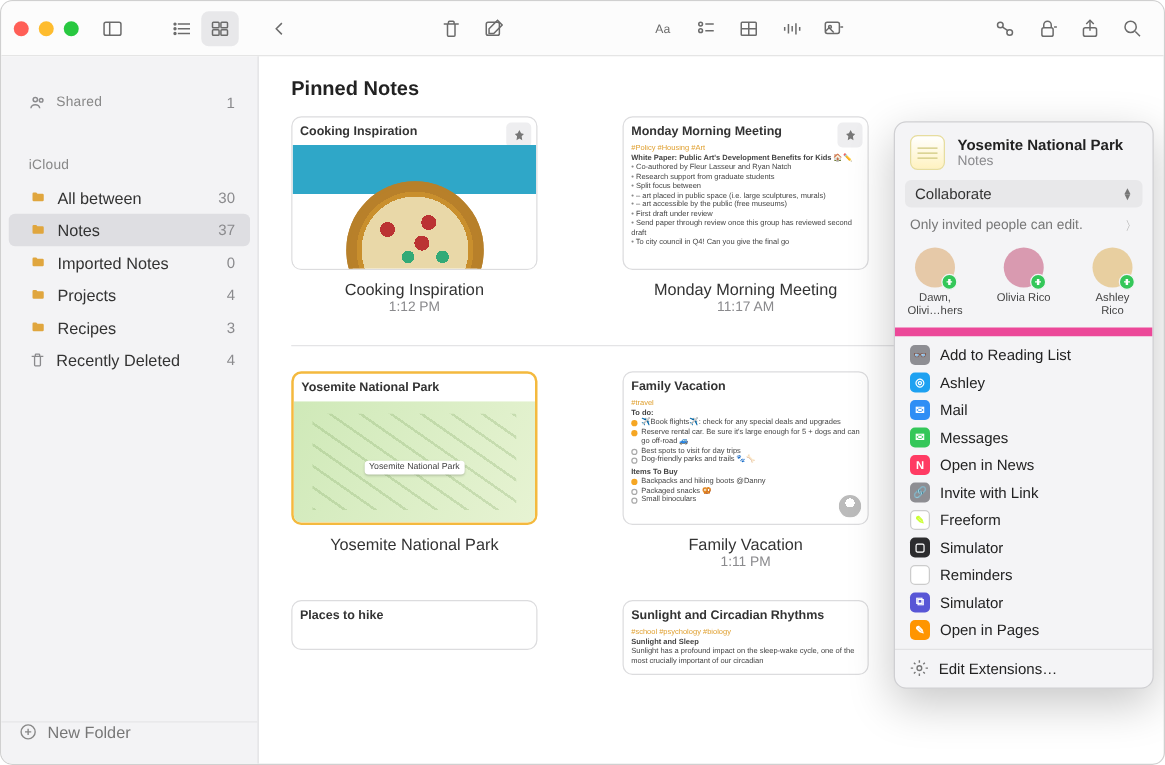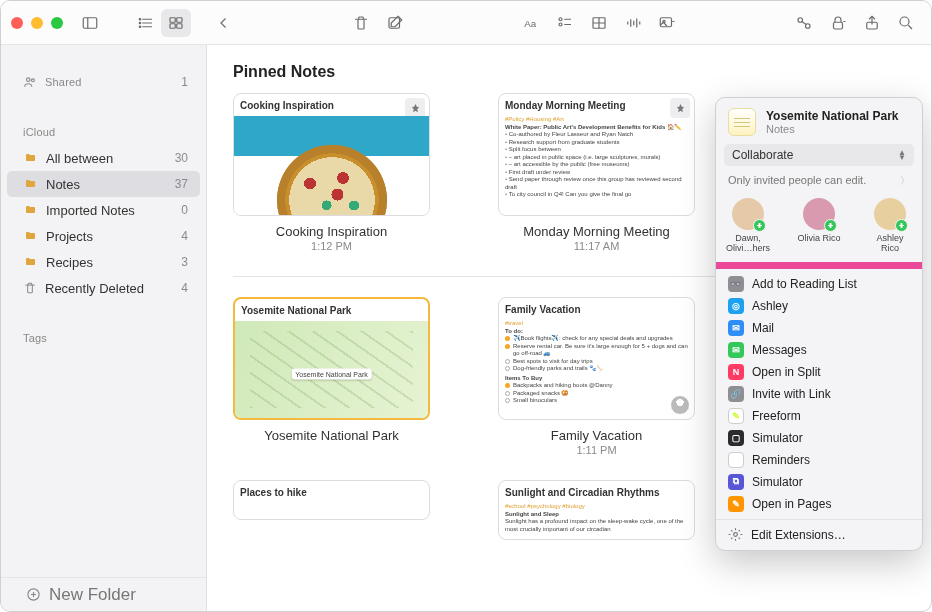--- a/index.html
+++ b/index.html
@@ -22,21 +22,21 @@
 
 .body { flex: 1; display: flex; min-height: 0; position: relative; }
 .sidebar { width: 206px; background: #f3f3f5; border-right: 1px solid #e1e1e3; display: flex; flex-direction: column; padding-top: 6px; }
 .sb-row { display: flex; align-items: center; height: 26px; padding: 0 12px 0 16px; font-size: 13px; color: #333; gap: 8px; border-radius: 5px; margin: 0 6px; }
 .sb-row.section { color: #888; font-weight: 500; font-size: 11px; letter-spacing: .2px; text-transform: none; margin-top: 24px; }
 .sb-row.section.first { margin-top: 18px; }
 .sb-row .count { margin-left: auto; color: #8a8a8d; font-size: 12px; }
 .sb-row.selected { background: #dedee2; }
 .sb-row .folder-icon { width: 15px; height: 12px; color: #e0a63e; }
 .sb-row .shared-icon, .sb-row .trash-icon { width: 14px; height: 14px; color: #8a8a8d; }
-.sb-footer { margin-top: auto; height: 34px; display: flex; align-items: center; gap: 8px; padding: 0 25px; color: #777; font-size: 17px; border-top: 1px solid #e6e6e8; }
+.sb-footer { margin-top: auto; height: 34px; display: flex; gap: 8px; padding: 0 14px; color: #777; font-size: 13px; border-top: 1px solid #e6e6e8; }
 .sb-footer svg { width: 15px; height: 15px; stroke: #888; }
 
 
 .gallery { flex: 1; overflow: auto; padding: 14px 26px 0 26px; }
 .g-section-title { font-size: 16px; font-weight: 700; color: #222; margin: 4px 0 12px; }
 .g-row { display: flex; gap: 68px; margin-bottom: 24px; }
 .g-divider { height: 1px; background: #e4e4e6; margin: 4px 0 20px; }
 .card { width: 197px; }
 .card-box { width: 197px; height: 123px; border: 1px solid #dcdcde; border-radius: 8px; background: #fff; overflow: hidden; display: flex; flex-direction: column; position: relative; }
 .card-box.selected { border: 2px solid #f4b93e; }
@@ -268,21 +268,20 @@
           <div class="sb-row">
             <svg class="trash-icon" viewBox="0 0 24 24" fill="none" stroke="currentColor" stroke-width="1.8">
               <polyline points="4 7 20 7"></polyline>
               <path d="M8 7v12a1 1 0 0 0 1 1h6a1 1 0 0 0 1-1V7"></path>
               <path d="M9 7V5a1 1 0 0 1 1-1h4a1 1 0 0 1 1 1v2"></path>
             </svg>
             <span>Recently Deleted</span>
             <span class="count">4</span>
           </div>
         </div>
-      <div class="sb-row section">Tags</div>
       <div class="sb-footer">
         <svg viewBox="0 0 24 24" fill="none" stroke-width="1.8">
             <circle cx="12" cy="12" r="9"></circle>
             <line x1="12" y1="8" x2="12" y2="16"></line>
             <line x1="8" y1="12" x2="16" y2="12"></line>
           </svg>
         <span>New Folder</span>
       </div>
     </div>
 
@@ -490,21 +489,21 @@
           <div class="ss-item">
             <span class="appicon" style="background:#2f8ef5;">✉</span>
             <span>Mail</span>
           </div>
           <div class="ss-item">
             <span class="appicon" style="background:#34c759;">✉</span>
             <span>Messages</span>
           </div>
           <div class="ss-item">
             <span class="appicon" style="background:#ff3b63;">N</span>
-            <span>Open in Split</span>
+            <span>Open in News</span>
           </div>
           <div class="ss-item">
             <span class="appicon" style="background:#8e8e93;">🔗</span>
             <span>Invite with Link</span>
           </div>
           <div class="ss-item">
             <span class="appicon" style="background:#ffffff;color:#cf3;border:1px solid #ccc;">✎</span>
             <span>Freeform</span>
           </div>
           <div class="ss-item">

